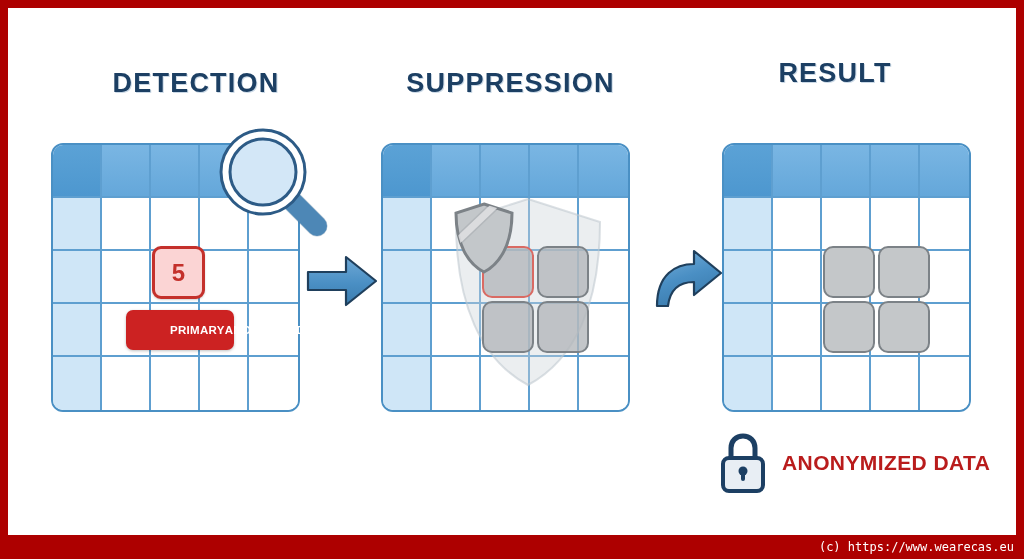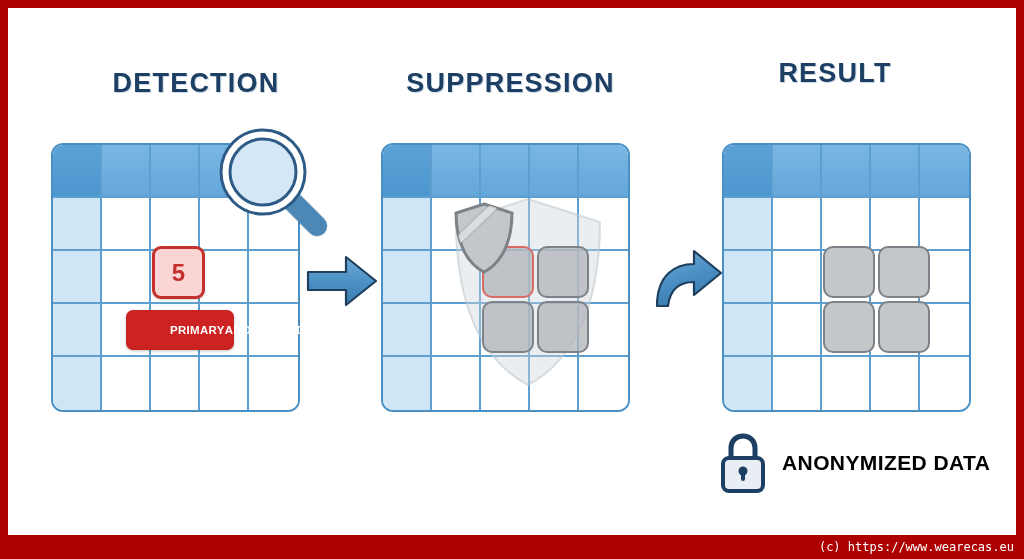--- a/index.html
+++ b/index.html
@@ -132,21 +132,21 @@
   #res-cell-4 { left:878px; top:301px; }
 
   
   #anonymized-row {
     position:absolute; left:718px; top:432px;
     display:flex; align-items:center; gap:14px;
   }
   #lock-icon { width:50px; height:62px; flex:none; }
   #anonymized-label {
     font-size:21px; font-weight:bold; letter-spacing:.4px;
-    color:#000000; white-space:nowrap;
+    color:#b91c1c; white-space:nowrap;
   }
 </style>
 </head>
 <body>
 
 <div id="frame-border-top"></div>
 <div id="frame-border-left"></div>
 <div id="frame-border-right"></div>
 
 <div id="canvas"></div>

